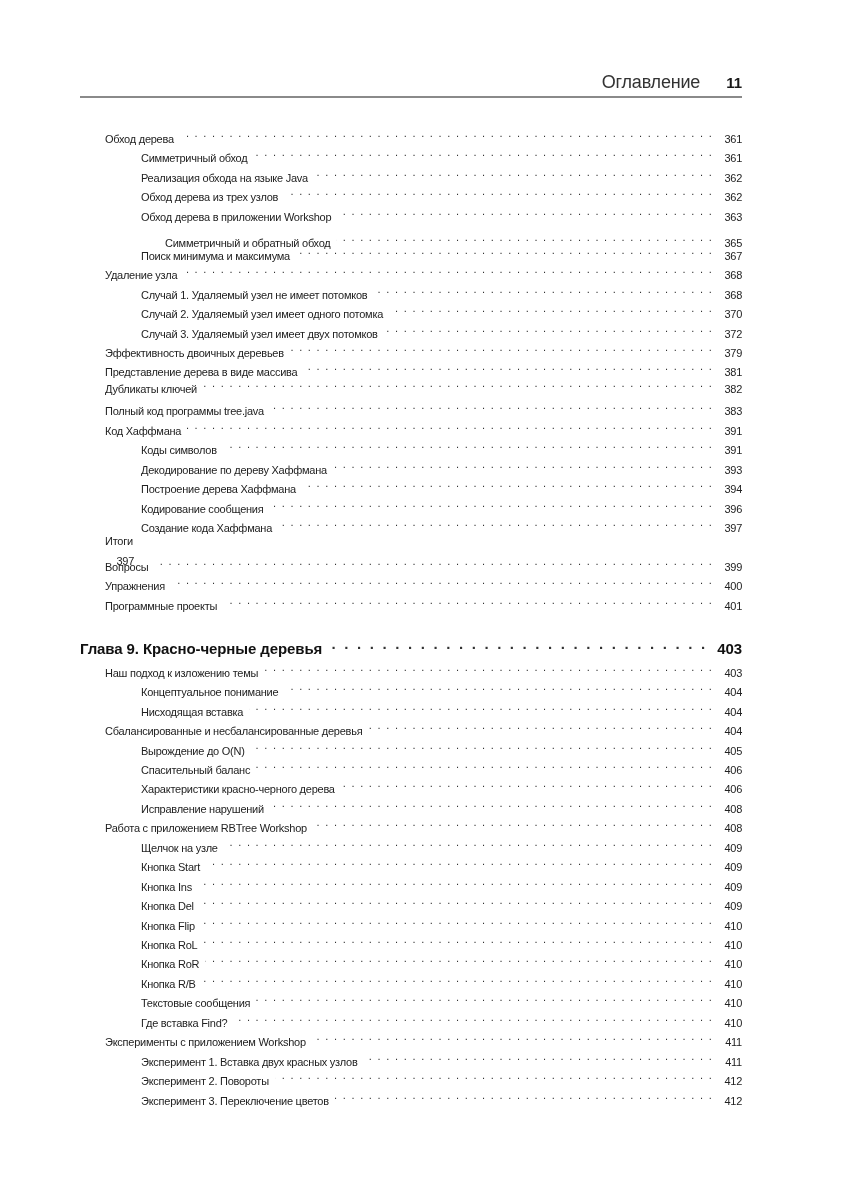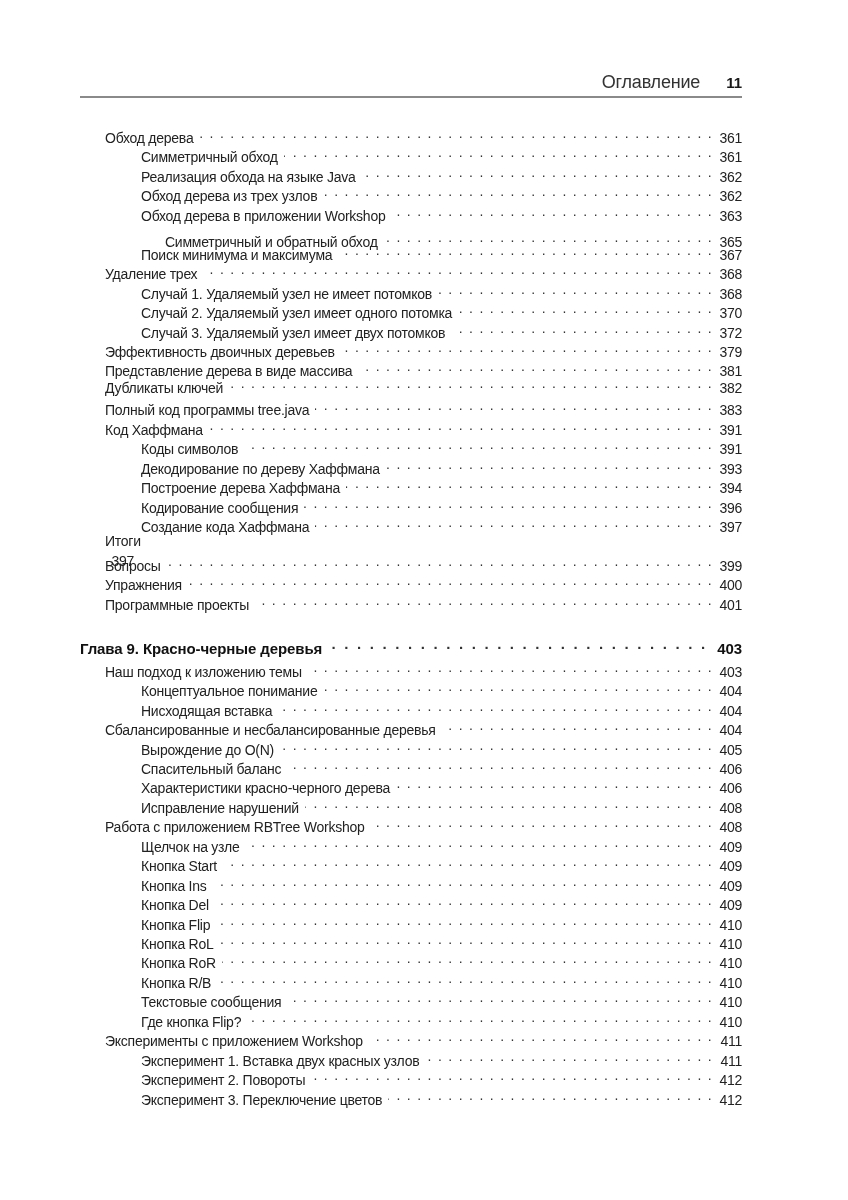--- a/index.html
+++ b/index.html
@@ -48,21 +48,21 @@
       position: absolute;
       left: 0;
       top: 120px;
       width: 848px;
     }
     .toc-row {
       position: absolute;
       height: 20px;
       display: flex;
       align-items: baseline;
-      font-size: 14px;
+      font-size: 11px;
       letter-spacing: -0.25px;
       line-height: 20px;
       right: 106px;
     }
     .toc-row.level-0 { left: 80px; font-weight: bold; font-size: 15px; letter-spacing: -0.1px; color: #111; }
     .toc-row.level-1 { left: 105px; }
     .toc-row.level-2 { left: 141px; }
     .toc-row .title {
       white-space: nowrap;
       flex: 0 0 auto;
@@ -135,21 +135,21 @@
       <span class="title">Симметричный и обратный обход</span>
       <span class="leader"></span>
       <span class="pg">365</span>
     </div>
     <div class="toc-row level-2" style="top: 119.7px;">
       <span class="title">Поиск минимума и максимума</span>
       <span class="leader"></span>
       <span class="pg">367</span>
     </div>
     <div class="toc-row level-1" style="top: 139.15px;">
-      <span class="title">Удаление трех</span>
+      <span class="title">Удаление узла</span>
       <span class="leader"></span>
       <span class="pg">368</span>
     </div>
     <div class="toc-row level-2" style="top: 158.6px;">
       <span class="title">Случай 1. Удаляемый узел не имеет потомков</span>
       <span class="leader"></span>
       <span class="pg">368</span>
     </div>
     <div class="toc-row level-2" style="top: 178.05px;">
       <span class="title">Случай 2. Удаляемый узел имеет одного потомка</span>
@@ -320,21 +320,21 @@
       <span class="title">Кнопка R/B</span>
       <span class="leader"></span>
       <span class="pg">410</span>
     </div>
     <div class="toc-row level-2" style="top: 867.35px;">
       <span class="title">Текстовые сообщения</span>
       <span class="leader"></span>
       <span class="pg">410</span>
     </div>
     <div class="toc-row level-2" style="top: 886.8px;">
-      <span class="title">Где кнопка Flip?</span>
+      <span class="title">Где вставка Find?</span>
       <span class="leader"></span>
       <span class="pg">410</span>
     </div>
     <div class="toc-row level-1" style="top: 906.25px;">
       <span class="title">Эксперименты с приложением Workshop</span>
       <span class="leader"></span>
       <span class="pg">411</span>
     </div>
     <div class="toc-row level-2" style="top: 925.7px;">
       <span class="title">Эксперимент 1. Вставка двух красных узлов</span>

